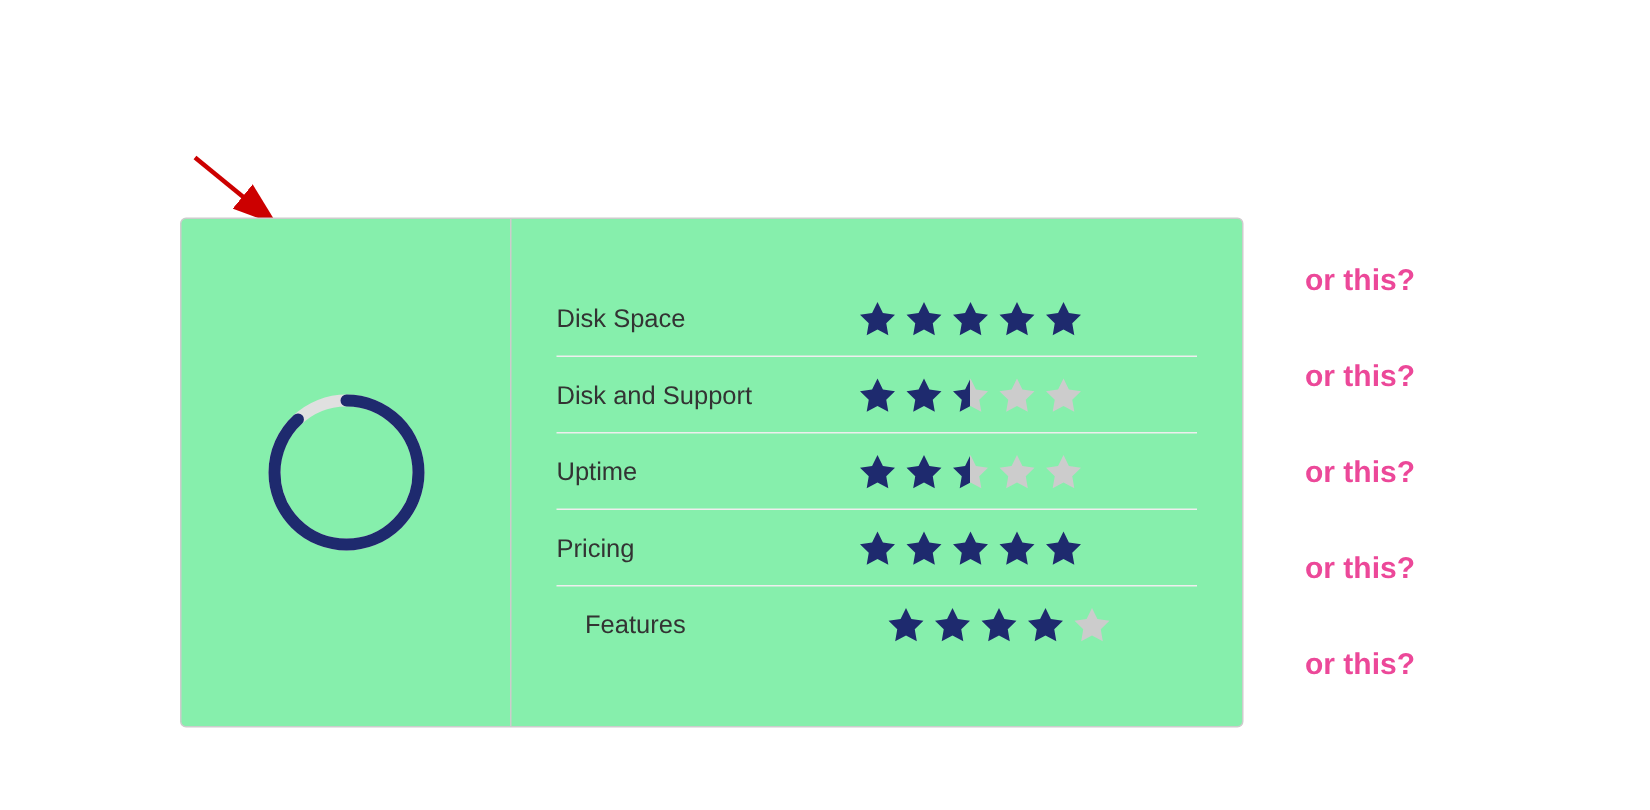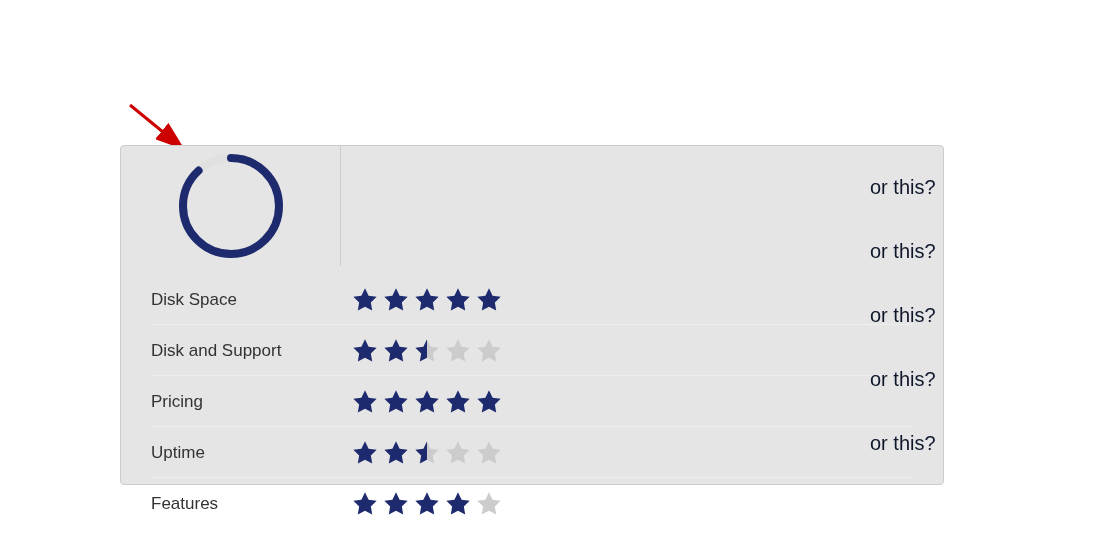--- a/index.html
+++ b/index.html
@@ -28,27 +28,26 @@
       position: absolute;
       top: 100px;
       left: 120px;
     }
 
     
     .card {
       position: absolute;
       top: 145px;
       left: 120px;
-      width: 824px;
+      width: 709px;
       height: 340px;
       border: 1.5px solid #cccccc;
       border-radius: 4px;
       display: flex;
-      flex-direction: column;
-      background: #e5e5e5;
+      background: #86efac;
     }
 
     
     .left-panel {
       width: 220px;
       display: flex;
       align-items: center;
       justify-content: center;
       border-right: 1.5px solid #cccccc;
       flex-shrink: 0;
@@ -88,20 +87,21 @@
 
     .rating-row {
       display: flex;
       align-items: center;
       padding: 10px 0;
       border-bottom: 1px solid #eeeeee;
     }
 
     .rating-row:last-child {
       border-bottom: none;
+      margin-left: 19px;
     }
 
     .rating-label {
       width: 200px;
       font-size: 17px;
       color: #333333;
     }
 
     .stars {
       display: flex;
@@ -120,22 +120,22 @@
       left: 870px;
       display: flex;
       flex-direction: column;
       justify-content: space-around;
       height: 340px;
       padding: 10px 0;
     }
 
     .side-note {
       font-size: 20px;
-      font-weight: normal;
-      color: #0f172a;
+      font-weight: bold;
+      color: #ec4899;
       line-height: 1;
     }
   </style>
 </head>
 <body>
 
 <div class="annotation-text">
   <div></div>
   <div></div>
 </div>
@@ -205,40 +205,20 @@
           </svg>
           <svg class="star" viewBox="0 0 24 24">
             <path d="M12 2l3.09 6.26L22 9.27l-5 4.87 1.18 6.88L12 17.77l-6.18 3.25L7 14.14 2 9.27l6.91-1.01L12 2z" fill="#cccccc"></path>
           </svg>
           <svg class="star" viewBox="0 0 24 24">
             <path d="M12 2l3.09 6.26L22 9.27l-5 4.87 1.18 6.88L12 17.77l-6.18 3.25L7 14.14 2 9.27l6.91-1.01L12 2z" fill="#cccccc"></path>
           </svg>
         </div>
       </div>
       <div class="rating-row">
-        <div class="rating-label">Pricing</div>
-        <div class="stars">
-          <svg class="star" viewBox="0 0 24 24">
-            <path d="M12 2l3.09 6.26L22 9.27l-5 4.87 1.18 6.88L12 17.77l-6.18 3.25L7 14.14 2 9.27l6.91-1.01L12 2z" fill="#1e2a6e"></path>
-          </svg>
-          <svg class="star" viewBox="0 0 24 24">
-            <path d="M12 2l3.09 6.26L22 9.27l-5 4.87 1.18 6.88L12 17.77l-6.18 3.25L7 14.14 2 9.27l6.91-1.01L12 2z" fill="#1e2a6e"></path>
-          </svg>
-          <svg class="star" viewBox="0 0 24 24">
-            <path d="M12 2l3.09 6.26L22 9.27l-5 4.87 1.18 6.88L12 17.77l-6.18 3.25L7 14.14 2 9.27l6.91-1.01L12 2z" fill="#1e2a6e"></path>
-          </svg>
-          <svg class="star" viewBox="0 0 24 24">
-            <path d="M12 2l3.09 6.26L22 9.27l-5 4.87 1.18 6.88L12 17.77l-6.18 3.25L7 14.14 2 9.27l6.91-1.01L12 2z" fill="#1e2a6e"></path>
-          </svg>
-          <svg class="star" viewBox="0 0 24 24">
-            <path d="M12 2l3.09 6.26L22 9.27l-5 4.87 1.18 6.88L12 17.77l-6.18 3.25L7 14.14 2 9.27l6.91-1.01L12 2z" fill="#1e2a6e"></path>
-          </svg>
-        </div>
-      </div>
-      <div class="rating-row">
         <div class="rating-label">Uptime</div>
         <div class="stars">
           <svg class="star" viewBox="0 0 24 24">
             <path d="M12 2l3.09 6.26L22 9.27l-5 4.87 1.18 6.88L12 17.77l-6.18 3.25L7 14.14 2 9.27l6.91-1.01L12 2z" fill="#1e2a6e"></path>
           </svg>
           <svg class="star" viewBox="0 0 24 24">
             <path d="M12 2l3.09 6.26L22 9.27l-5 4.87 1.18 6.88L12 17.77l-6.18 3.25L7 14.14 2 9.27l6.91-1.01L12 2z" fill="#1e2a6e"></path>
           </svg>
           <svg class="star" viewBox="0 0 24 24">
             <defs>
@@ -251,20 +231,40 @@
           </svg>
           <svg class="star" viewBox="0 0 24 24">
             <path d="M12 2l3.09 6.26L22 9.27l-5 4.87 1.18 6.88L12 17.77l-6.18 3.25L7 14.14 2 9.27l6.91-1.01L12 2z" fill="#cccccc"></path>
           </svg>
           <svg class="star" viewBox="0 0 24 24">
             <path d="M12 2l3.09 6.26L22 9.27l-5 4.87 1.18 6.88L12 17.77l-6.18 3.25L7 14.14 2 9.27l6.91-1.01L12 2z" fill="#cccccc"></path>
           </svg>
         </div>
       </div>
       <div class="rating-row">
+        <div class="rating-label">Pricing</div>
+        <div class="stars">
+          <svg class="star" viewBox="0 0 24 24">
+            <path d="M12 2l3.09 6.26L22 9.27l-5 4.87 1.18 6.88L12 17.77l-6.18 3.25L7 14.14 2 9.27l6.91-1.01L12 2z" fill="#1e2a6e"></path>
+          </svg>
+          <svg class="star" viewBox="0 0 24 24">
+            <path d="M12 2l3.09 6.26L22 9.27l-5 4.87 1.18 6.88L12 17.77l-6.18 3.25L7 14.14 2 9.27l6.91-1.01L12 2z" fill="#1e2a6e"></path>
+          </svg>
+          <svg class="star" viewBox="0 0 24 24">
+            <path d="M12 2l3.09 6.26L22 9.27l-5 4.87 1.18 6.88L12 17.77l-6.18 3.25L7 14.14 2 9.27l6.91-1.01L12 2z" fill="#1e2a6e"></path>
+          </svg>
+          <svg class="star" viewBox="0 0 24 24">
+            <path d="M12 2l3.09 6.26L22 9.27l-5 4.87 1.18 6.88L12 17.77l-6.18 3.25L7 14.14 2 9.27l6.91-1.01L12 2z" fill="#1e2a6e"></path>
+          </svg>
+          <svg class="star" viewBox="0 0 24 24">
+            <path d="M12 2l3.09 6.26L22 9.27l-5 4.87 1.18 6.88L12 17.77l-6.18 3.25L7 14.14 2 9.27l6.91-1.01L12 2z" fill="#1e2a6e"></path>
+          </svg>
+        </div>
+      </div>
+      <div class="rating-row">
         <div class="rating-label">Features</div>
         <div class="stars">
           <svg class="star" viewBox="0 0 24 24">
             <path d="M12 2l3.09 6.26L22 9.27l-5 4.87 1.18 6.88L12 17.77l-6.18 3.25L7 14.14 2 9.27l6.91-1.01L12 2z" fill="#1e2a6e"></path>
           </svg>
           <svg class="star" viewBox="0 0 24 24">
             <path d="M12 2l3.09 6.26L22 9.27l-5 4.87 1.18 6.88L12 17.77l-6.18 3.25L7 14.14 2 9.27l6.91-1.01L12 2z" fill="#1e2a6e"></path>
           </svg>
           <svg class="star" viewBox="0 0 24 24">
             <path d="M12 2l3.09 6.26L22 9.27l-5 4.87 1.18 6.88L12 17.77l-6.18 3.25L7 14.14 2 9.27l6.91-1.01L12 2z" fill="#1e2a6e"></path>

